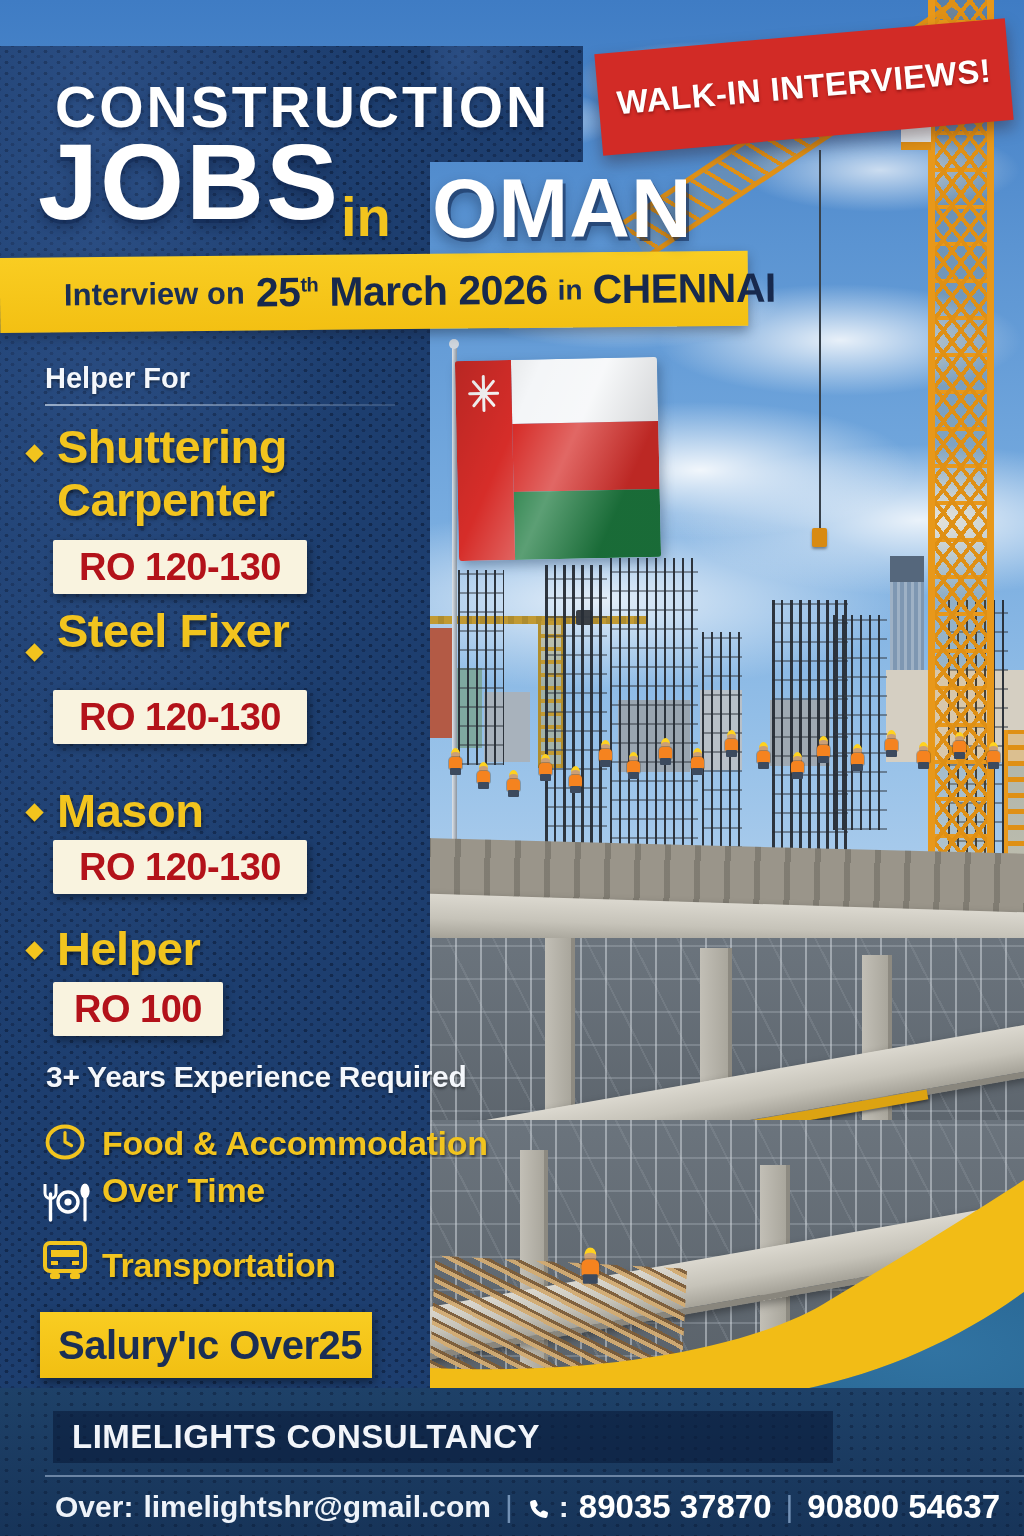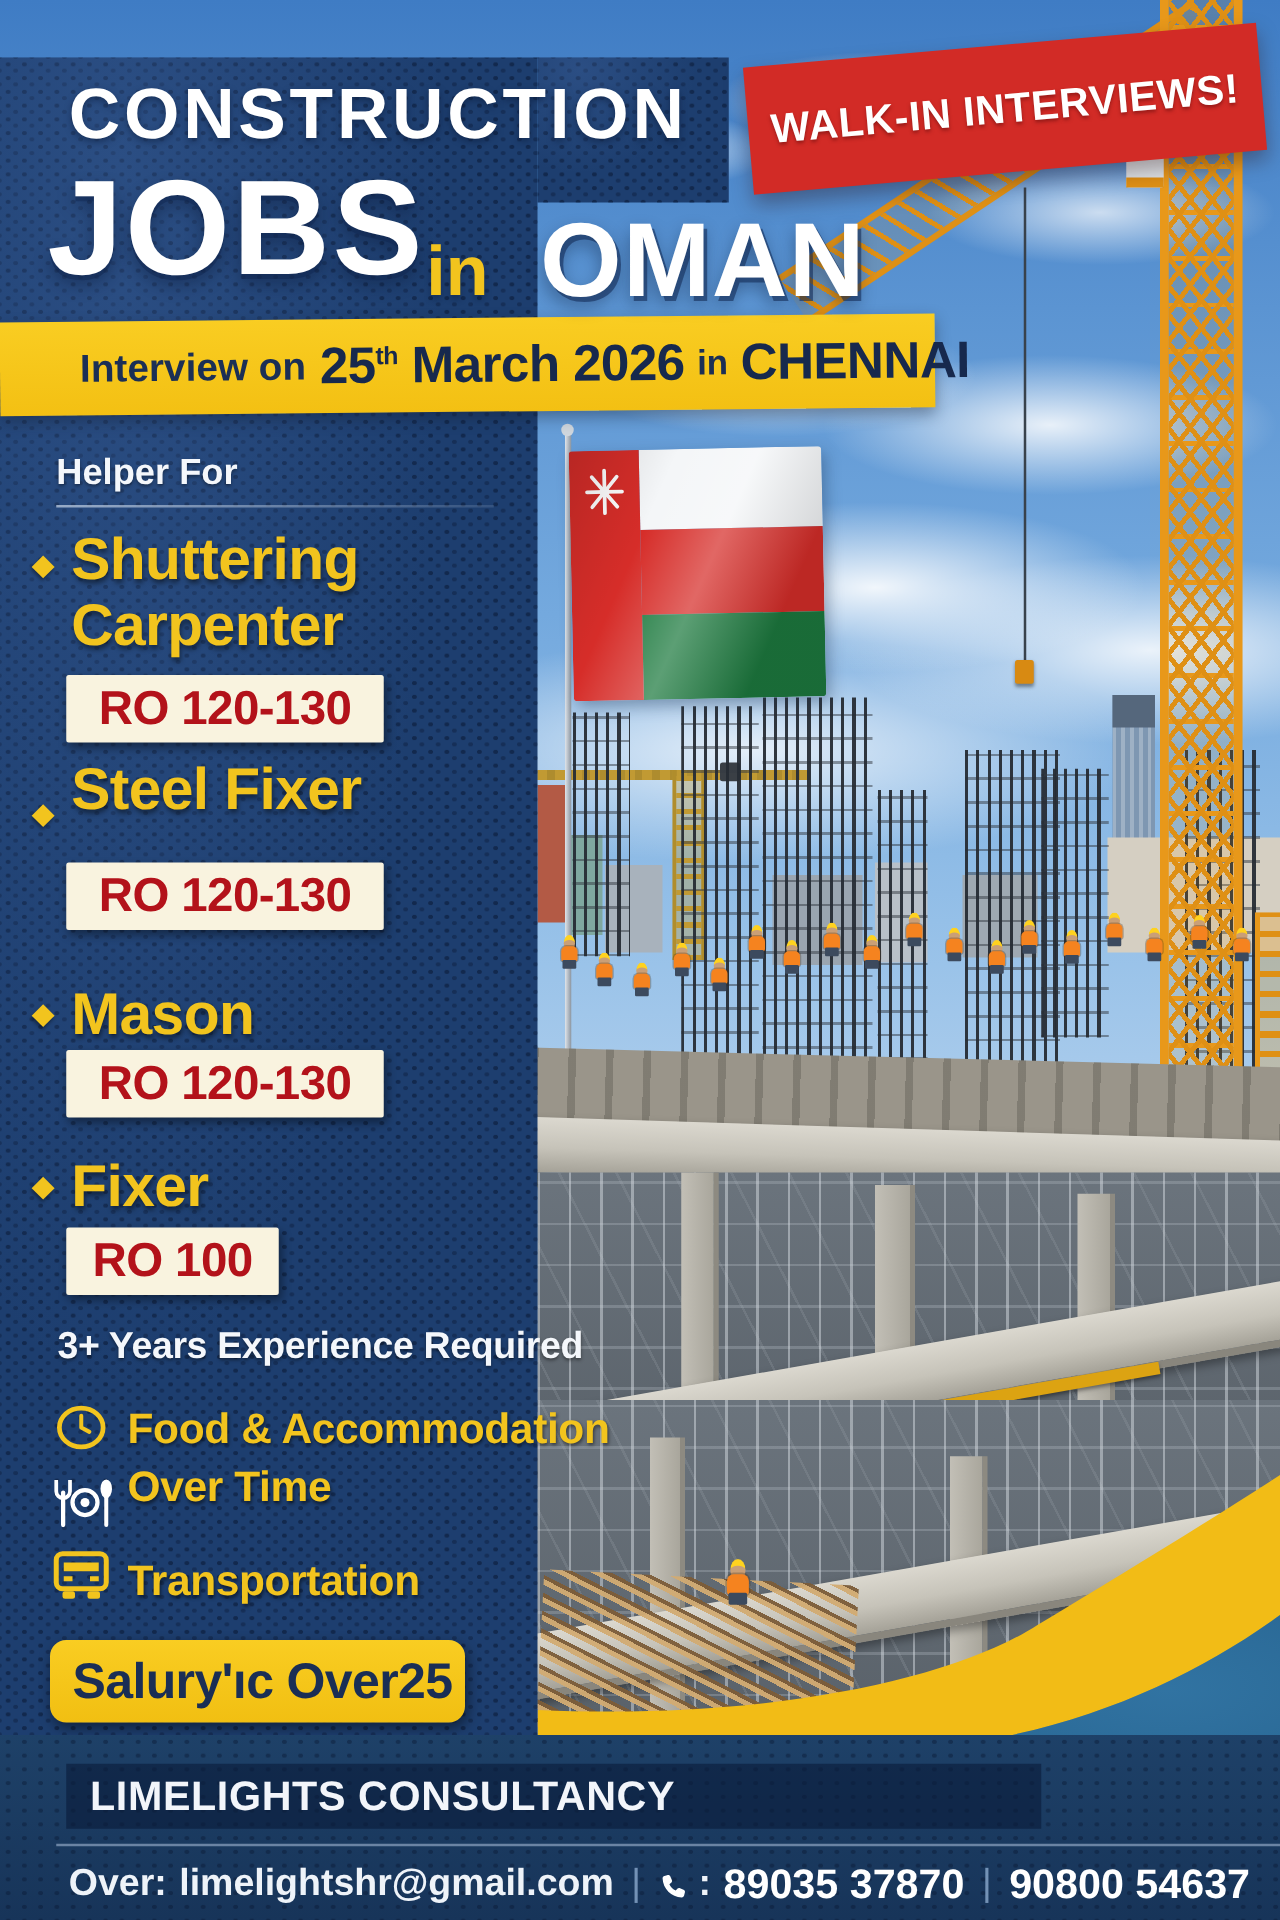--- a/index.html
+++ b/index.html
@@ -54,21 +54,21 @@
     radial-gradient(rgba(8,20,45,.5) 1.6px,transparent 2.3px),
     radial-gradient(rgba(8,20,45,.35) 1.6px,transparent 2.3px),
     #1d3e6f;
     background-size:auto,13px 11px,13px 11px,auto;
     background-position:0 0,0 0,6px 5px,0 0;}
   #left-col{position:absolute;left:0;top:46px;width:430px;height:1344px;z-index:2;}
   #hdr-ext{position:absolute;left:430px;top:46px;width:153px;height:116px;z-index:2;}
 
   
   #overlay{position:absolute;inset:0;z-index:5;}
-  .kicker{position:absolute;left:55px;top:58px;font-weight:700;font-size:57px;letter-spacing:3px;color:#fff;text-shadow:0 3px 6px rgba(8,22,50,.5);}
+  .kicker{position:absolute;left:55px;top:74px;font-weight:700;font-size:57px;letter-spacing:3px;color:#fff;text-shadow:0 3px 6px rgba(8,22,50,.5);}
   .jobs-w{position:absolute;left:38px;top:128px;font-weight:700;font-size:108px;line-height:1;color:#fff;letter-spacing:2px;text-shadow:0 4px 0 rgba(16,38,80,.45),0 7px 14px rgba(8,22,50,.45);}
   .in-w{position:absolute;left:341px;top:184px;font-weight:700;font-size:56px;color:#f2c41e;text-shadow:0 3px 5px rgba(8,22,50,.4);}
   .oman-w{position:absolute;left:432px;top:160px;font-weight:700;font-size:84px;letter-spacing:1px;color:#fff;text-shadow:3px 4px 0 rgba(16,38,80,.55),0 7px 14px rgba(8,22,50,.4);}
   #ribbon{position:absolute;left:598px;top:36px;width:412px;height:102px;z-index:4;background:#d22b26;transform:rotate(-5deg);display:flex;align-items:center;justify-content:center;box-shadow:0 8px 16px rgba(40,10,10,.35);}
   #ribbon span{color:#fff;font-weight:700;font-size:33px;letter-spacing:.5px;text-shadow:0 2px 3px rgba(90,10,10,.5);}
   #banner{position:absolute;left:0;top:258px;width:748px;height:75px;z-index:4;background:linear-gradient(180deg,#f9cd22,#f3c013);transform:rotate(-.55deg);transform-origin:left center;display:flex;align-items:baseline;padding-left:64px;box-sizing:border-box;box-shadow:0 5px 12px rgba(20,30,50,.4);white-space:nowrap;}
   #banner .t1{font-weight:700;font-size:31px;color:#1b2f55;align-self:center;}
   #banner .t2{font-weight:700;font-size:41px;color:#17294d;margin-left:11px;align-self:center;letter-spacing:-.5px;}
   #banner sup{font-size:20px;}
   #banner .t3{font-weight:700;font-size:28px;color:#1b2f55;margin-left:10px;align-self:center;}
@@ -77,21 +77,21 @@
   
   .opening{position:absolute;left:45px;top:362px;font-weight:700;font-size:29px;color:#f4f7fb;text-shadow:0 2px 3px rgba(0,0,0,.4);}
   .rule{position:absolute;left:45px;top:404px;width:350px;height:2px;background:linear-gradient(90deg,rgba(190,205,225,.75),rgba(190,205,225,.15));}
   .diamond{position:absolute;left:28px;width:13px;height:13px;background:#f2c41e;transform:rotate(45deg);box-shadow:1px 2px 3px rgba(0,0,0,.4);}
   .jt{position:absolute;left:57px;font-weight:700;font-size:47px;line-height:53px;color:#f2c41e;letter-spacing:-.5px;text-shadow:1px 3px 4px rgba(0,0,0,.45);}
   .robox{position:absolute;left:53px;width:254px;height:54px;background:#f9f3df;border-radius:2px;display:flex;align-items:center;justify-content:center;box-shadow:2px 4px 8px rgba(0,0,0,.4);}
   .robox span{font-weight:700;font-size:38px;color:#b3121a;letter-spacing:-.5px;}
   .expnote{position:absolute;left:46px;top:1060px;font-weight:700;font-size:30px;color:#f4f7fb;white-space:nowrap;text-shadow:0 2px 3px rgba(0,0,0,.45);letter-spacing:-.3px;}
   .benefit-label{position:absolute;left:102px;font-weight:700;font-size:34px;color:#f2c41e;white-space:nowrap;text-shadow:1px 2px 3px rgba(0,0,0,.5);letter-spacing:-.3px;}
   .bicon{position:absolute;}
-  #salary-note{position:absolute;left:40px;top:1312px;width:332px;height:66px;background:linear-gradient(180deg,#f9cd22,#f1bf12);display:flex;align-items:center;padding-left:18px;box-sizing:border-box;box-shadow:2px 4px 10px rgba(0,0,0,.45);border-radius:13px;}
+  #salary-note{position:absolute;left:40px;top:1312px;width:332px;height:66px;background:linear-gradient(180deg,#f9cd22,#f1bf12);display:flex;align-items:center;padding-left:18px;box-sizing:border-box;box-shadow:2px 4px 10px rgba(0,0,0,.45);}
   #salary-note span{font-weight:700;font-size:40px;color:#1a2e55;letter-spacing:-.5px;}
 
   
   #footer{position:absolute;left:0;top:1388px;width:1024px;height:148px;z-index:6;background:
     radial-gradient(rgba(8,22,48,.4) 1.6px,transparent 2.3px),
     linear-gradient(180deg,#1e4168 0%,#173459 100%);background-size:13px 11px,auto;}
   #co-band{position:absolute;left:53px;top:23px;width:780px;height:52px;background:rgba(9,28,58,.62);display:flex;align-items:center;padding-left:19px;box-sizing:border-box;}
   #co-band span{font-weight:700;font-size:33px;color:#f2f5fa;letter-spacing:.5px;}
   #foot-rule{position:absolute;left:45px;top:87px;width:979px;height:2px;background:rgba(175,195,220,.55);}
   #contact{position:absolute;left:55px;top:100px;display:flex;align-items:center;white-space:nowrap;}
@@ -326,21 +326,21 @@
         <span>RO 120-130</span>
       </div>
 
     <span class="diamond" style="top:806px;"></span>
     <div class="jt" style="top:784px;">Mason</div>
     <div class="robox" style="top:840px;">
         <span>RO 120-130</span>
       </div>
 
     <span class="diamond" style="top:944px;"></span>
-    <div class="jt" style="top:922px;">Fixer</div>
+    <div class="jt" style="top:922px;">Helper</div>
     <div class="robox" style="top:982px;width:170px;">
         <span>RO 100</span>
       </div>
 
     <div class="expnote">3+ Years Experience Required</div>
 
     <svg class="bicon" style="left:44px;top:1122px;" width="42" height="40" viewBox="0 0 42 40">
       <ellipse cx="21" cy="20" rx="17.5" ry="15.5" fill="none" stroke="#f2c41e" stroke-width="3.8"></ellipse>
       <path d="M21 20 L21 10.5 M21 20 L27.5 23.5" stroke="#f2c41e" stroke-width="3.2" stroke-linecap="round" fill="none"></path>
     </svg>

